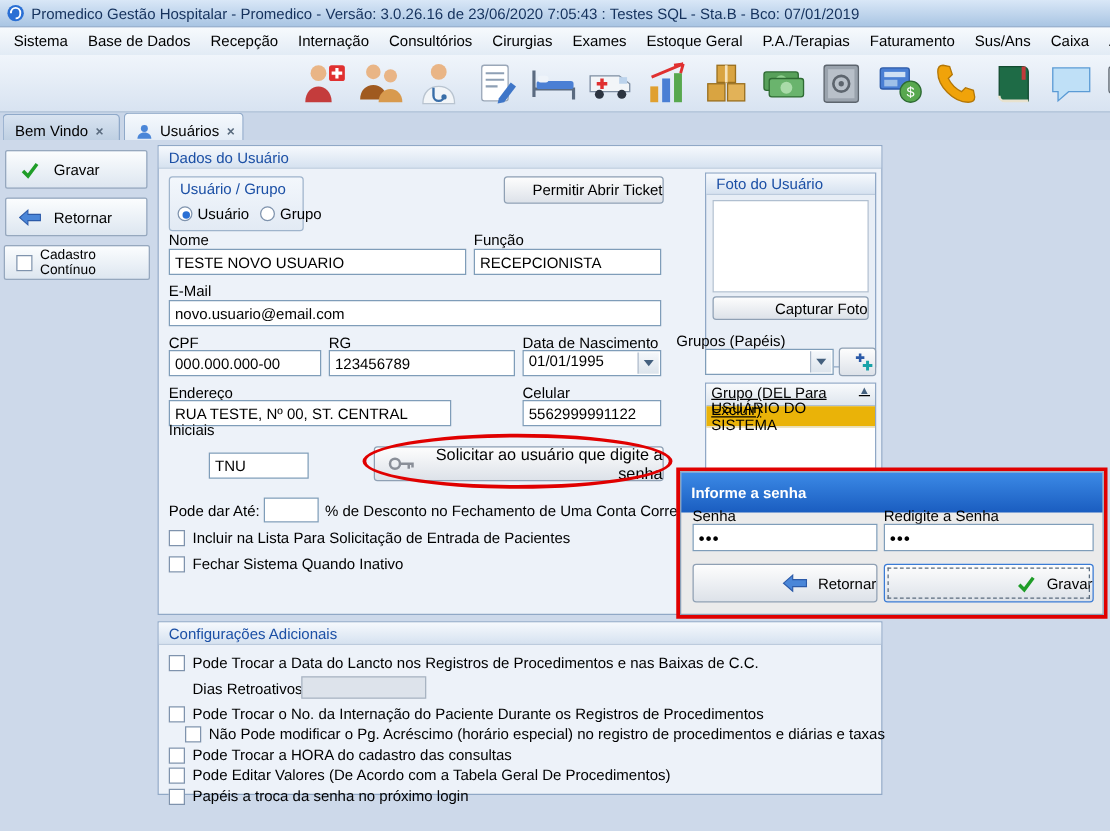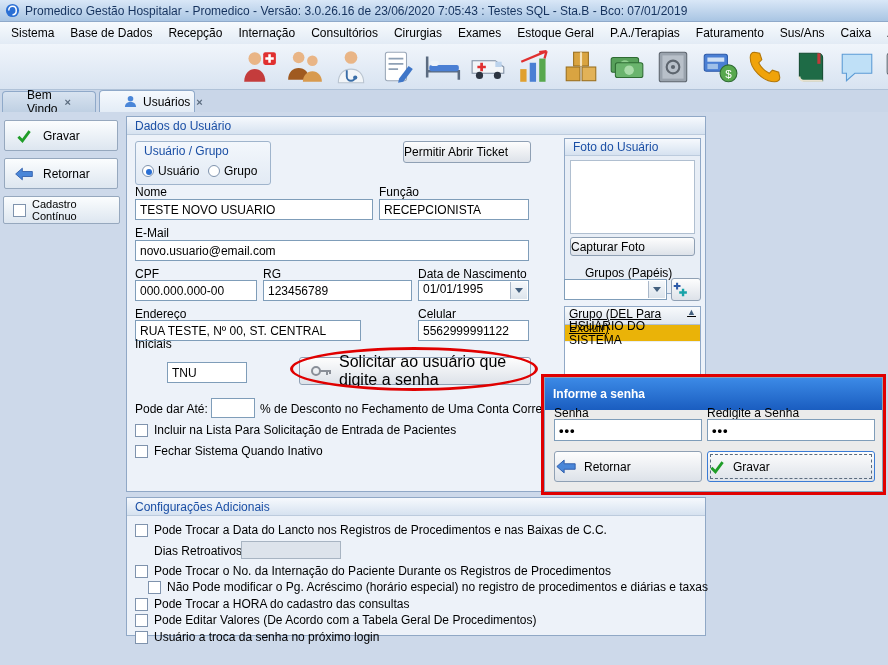--- a/index.html
+++ b/index.html
@@ -20,22 +20,22 @@
   .mi { padding:2px 3px; }
 
   
   .toolbar { position:absolute; left:0; top:44px; width:888px; height:46px;
              background:linear-gradient(#f0f5fb,#d8e3f1); border-bottom:1px solid #b0c2d8;
              display:flex; align-items:center; gap:8px; padding-left:240px; overflow:hidden; }
   .ticon { width:38px; height:38px; flex:0 0 auto; }
   .ticon svg { width:100%; height:100%; display:block; }
 
   
-  .tab { position:absolute; height:21px; display:flex; align-items:center; gap:6px;
-         padding:0 24px; font-size:12px; border:1px solid #8fa9c9; border-bottom:none;
+  .tab { position:absolute; height:21px; display:flex; align-items:flex-end; gap:6px;
+         padding:0 9px; font-size:12px; border:1px solid #8fa9c9; border-bottom:none;
          border-radius:4px 4px 0 0; background:linear-gradient(#d8e3f0,#bfd0e3); }
   .tab.active { background:linear-gradient(#f5f9fd,#e3ecf6); height:22px; }
   .close-x { color:#5a6b7e; font-size:11px; font-weight:bold; }
   .tabicon svg { width:13px; height:13px; display:block; }
 
   .content-bg { position:absolute; left:0; top:112px; width:888px; height:553px; background:#cdd9ea; }
 
   
   .sbtn { position:absolute; display:flex; align-items:center; gap:9px; padding:0 9px;
           background:linear-gradient(#fbfdfe,#dde6f0); border:1px solid #96a8be;
@@ -51,21 +51,21 @@
               background:linear-gradient(#f3f7fc,#e2eaf4); }
   .innercap { position:absolute; left:8px; top:2px; color:#1b4fa5; font-size:12px; }
 
   .flabel { position:absolute; font-size:12px; white-space:nowrap; }
   .input { position:absolute; border:1px solid #7f9db9; background:#fff; font-size:12px;
            padding:1px 4px; font-family:inherit; color:#000; }
   input.input { outline:none; }
   .input.disabled { background:#dde3eb; border-color:#a8b4c2; }
   .pwd { font-size:13px; font-weight:bold; letter-spacing:1px; }
 
-  .btn { position:absolute; display:flex; align-items:center; justify-content:flex-start; gap:7px;
+  .btn { position:absolute; display:flex; align-items:center; justify-content:flex-end; gap:7px;
          background:linear-gradient(#fdfdfd,#dde2e9); border:1px solid #8fa0b4; border-radius:3px;
          font-size:12px; }
   .btn svg { display:block; flex:0 0 auto; }
   .btn.focused { border:1px solid #3a7bd5; outline:1px dashed #5a6b7e; outline-offset:-4px; }
 
   .combo-arrow { position:absolute; right:1px; top:1px; bottom:1px; width:17px;
                  background:linear-gradient(#f5f8fb,#dce4ec); border-left:1px solid #aab8c9;
                  display:flex; align-items:center; justify-content:center; }
   .tri-down { width:0; height:0; border-left:4px solid transparent; border-right:4px solid transparent;
               border-top:5px solid #44607e; }
@@ -274,21 +274,21 @@
   <div class="sbtn" style="left:3px; top:196px; width:117px; height:28px; font-size:11px; gap:6px;">
     <span class="cb"></span>
     <span>Cadastro Contínuo</span>
   </div>
 
   <div class="groupbox" style="left:126px; top:116px; width:580px; height:376px;">
     <div class="gcaption">
       <span>Dados do Usuário</span>
     </div>
 
-    <div class="innerbox" style="left:8px; top:24px; width:136px; height:44px;">
+    <div class="innerbox" style="left:8px; top:24px; width:108px; height:44px;">
       <span class="innercap">Usuário / Grupo</span>
       <span class="radio" style="left:6px; top:22px;">
         <span class="rdot sel"></span>
         <span>Usuário</span>
       </span>
       <span class="radio" style="left:72px; top:22px;">
         <span class="rdot"></span>
         <span>Grupo</span>
       </span>
     </div>
@@ -320,21 +320,21 @@
     <span class="flabel" style="left:136px; top:150px;">RG</span>
     <input class="input" style="left: 136px; top: 163px; width: 149px; height: 21px;" value="123456789">
     <span class="flabel" style="left:291px; top:150px;">Data de Nascimento</span>
     <div class="input" style="left:291px; top:163px; width:111px; height:21px;">
       <span>01/01/1995</span>
       <span class="combo-arrow">
           <span class="tri-down"></span>
         </span>
     </div>
 
-    <span class="flabel" style="left:458px; top:149px;">Grupos (Papéis)</span>
+    <span class="flabel" style="left:414px; top:149px;">Grupos (Papéis)</span>
     <div class="input" style="left:437px; top:162px; width:103px; height:21px;">
       <span></span>
       <span class="combo-arrow">
           <span class="tri-down"></span>
         </span>
     </div>
     <div class="btn" style="left:544px; top:161px; width:30px; height:23px;">
       <svg viewBox="0 0 20 20" width="17" height="17">
           <path d="M6 2v8M2 6h8" stroke="#2c5aa8" stroke-width="2.4"></path>
           <path d="M13 9v9M8.5 13.5h9" stroke="#17a2a8" stroke-width="2.8"></path>
@@ -357,21 +357,21 @@
     </div>
 
     <span class="flabel" style="left:8px; top:220px;">Iniciais</span>
     <input class="input" style="left: 8px; top: 245px; width: 80px; height: 21px; margin-left: 32px;" value="TNU">
 
     <div class="btn" style="left:172px; top:240px; width:232px; height:28px; justify-content:flex-start; padding-left:10px;">
       <svg viewBox="0 0 22 12" width="22" height="12">
           <circle cx="6" cy="6" r="4" fill="none" stroke="#8a8f98" stroke-width="2"></circle>
           <path d="M10 6h11M17 6v4M20 6v3" stroke="#8a8f98" stroke-width="2"></path>
         </svg>
-      <span style="font-size:16px;">Solicitar ao usuário que digite a senha</span>
+      <span style="font-size:13px;text-align:right;">Solicitar ao usuário que digite a senha</span>
     </div>
 
     <span class="flabel" style="left:8px; top:285px;">Pode dar Até:</span>
     <input class="input" style="left: 84px; top: 281px; width: 44px; height: 20px;" value="">
     <span class="flabel" style="left:133px; top:285px;">% de Desconto no Fechamento de Uma Conta Corrente</span>
 
     <div class="cbrow" style="left:8px; top:306px;">
       <span class="cb"></span>
       <span>Incluir na Lista Para Solicitação de Entrada de Pacientes</span>
     </div>
@@ -404,21 +404,21 @@
     <div class="cbrow" style="left:8px; top:99px;">
       <span class="cb"></span>
       <span>Pode Trocar a HORA do cadastro das consultas</span>
     </div>
     <div class="cbrow" style="left:8px; top:115px;">
       <span class="cb"></span>
       <span>Pode Editar Valores (De Acordo com a Tabela Geral De Procedimentos)</span>
     </div>
     <div class="cbrow" style="left:8px; top:132px;">
       <span class="cb"></span>
-      <span>Usuário a troca da senha no próximo login</span>
+      <span>Papéis a troca da senha no próximo login</span>
     </div>
   </div>
 
   <div class="red-rect" style="left:541px; top:374px; width:345px; height:121px;">
     <div class="dlg">
       <div class="dlg-title">
         <span>Informe a senha</span>
       </div>
       <span class="flabel" style="left:9px; top:28px;">Senha</span>
       <input class="input pwd" style="left: 9px; top: 41px; width: 148px; height: 22px;" value="•••">

